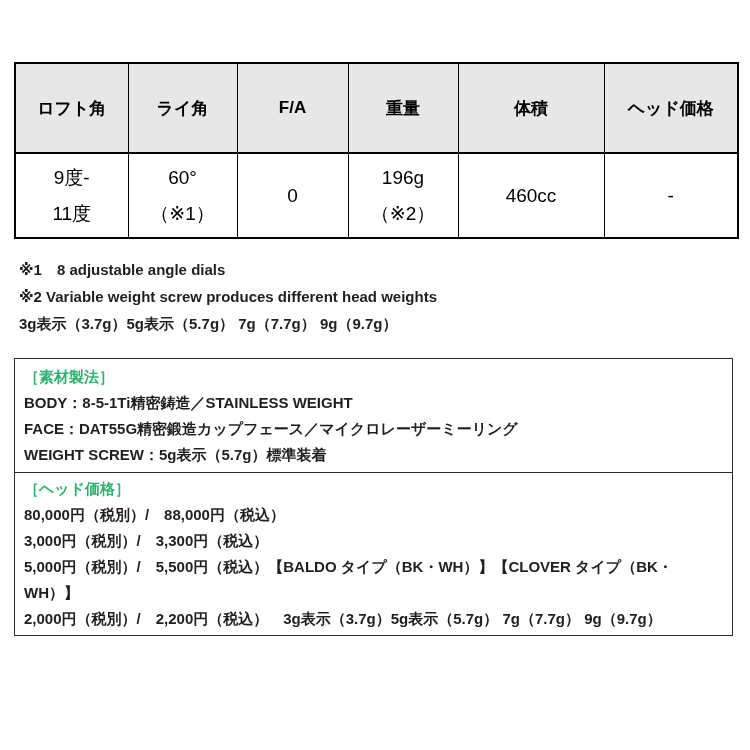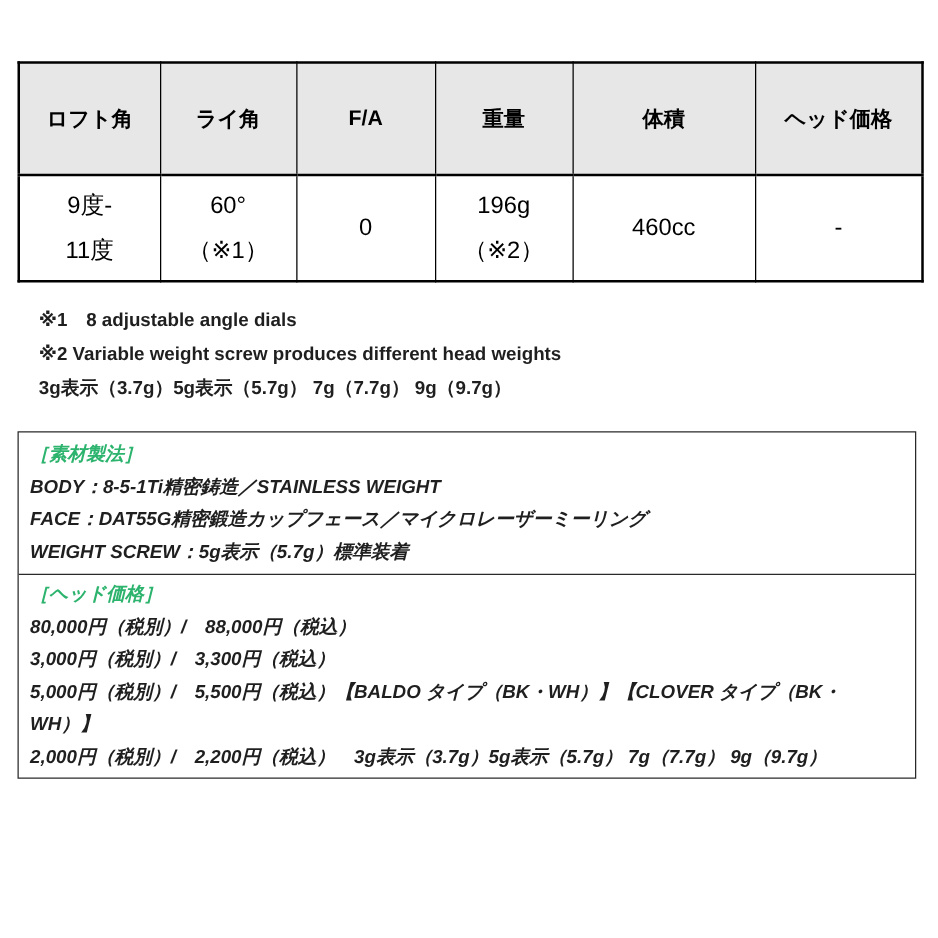--- a/index.html
+++ b/index.html
@@ -18,21 +18,21 @@
     position: relative;
     width: 750px;
     height: 750px;
     background: #ffffff;
     overflow: hidden;
   }
 
   
   table.spec-table {
     border-collapse: collapse;
-    margin: 49px 0 0 14px;
+    margin: 62px 0 0 14px;
     width: 723px;
     table-layout: fixed;
   }
   col.c1 { width: 113px; }
   col.c2 { width: 109px; }
   col.c3 { width: 111px; }
   col.c4 { width: 110px; }
   col.c5 { width: 146px; }
   col.c6 { width: 134px; }
   table.spec-table, table.spec-table th, table.spec-table td {
@@ -54,35 +54,34 @@
     font-size: 19px;
     font-weight: 400;
     text-align: center;
     vertical-align: middle;
     white-space: pre-line;
     line-height: 36px;
     color: #000;
   }
 
   
-  .notes { margin: 17px 0 0 31px; }
+  .notes { margin: 17px 0 0 19px; }
   .notes p {
     margin: 0;
     font-size: 15px;
     font-weight: 700;
     line-height: 27px;
     white-space: pre-wrap;
   }
 
   
   .info-box {
     margin: 21px 0 0 14px;
     width: 719px;
     border: 1px solid #2a2a2a;
-    font-style: italic;
   }
   .info-box .section { padding: 5px 12px 4px 9px; }
   .info-box .section + .section { border-top: 1px solid #2a2a2a; padding: 3px 12px 3px 9px; }
   .info-box p {
     margin: 0;
     font-size: 15px;
     font-weight: 700;
     line-height: 26px;
     white-space: pre-wrap;
   }

